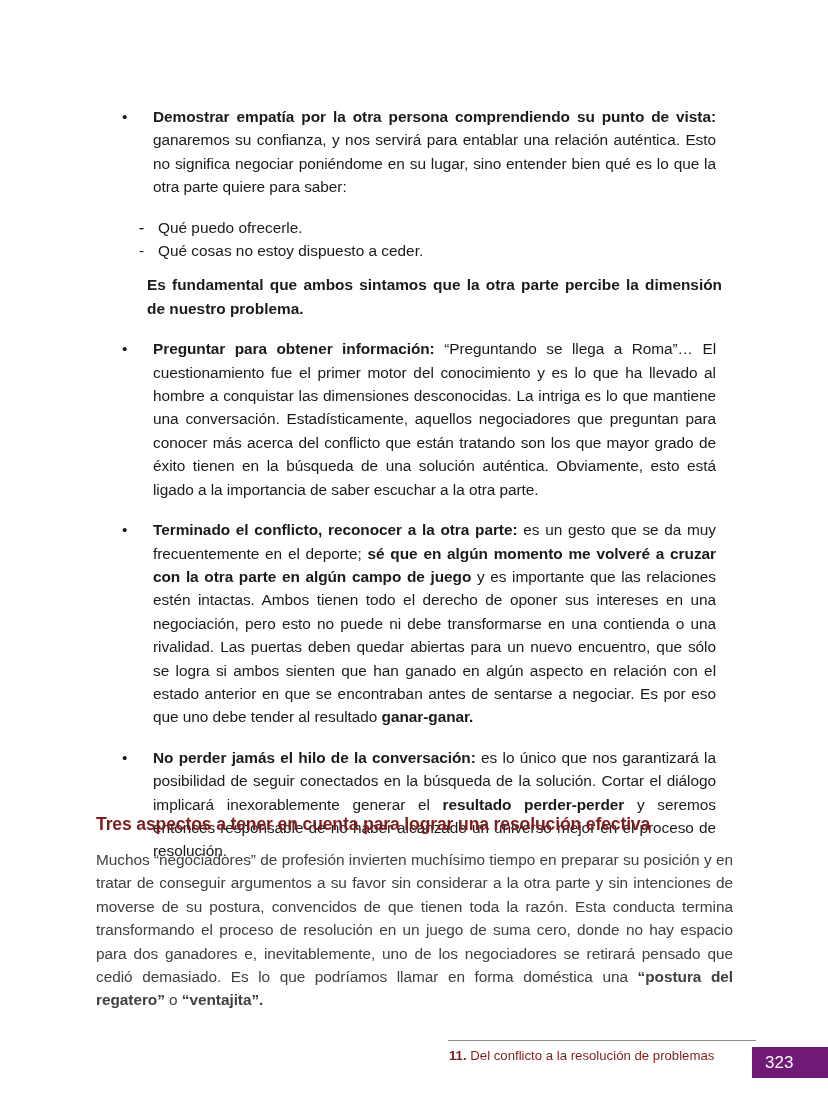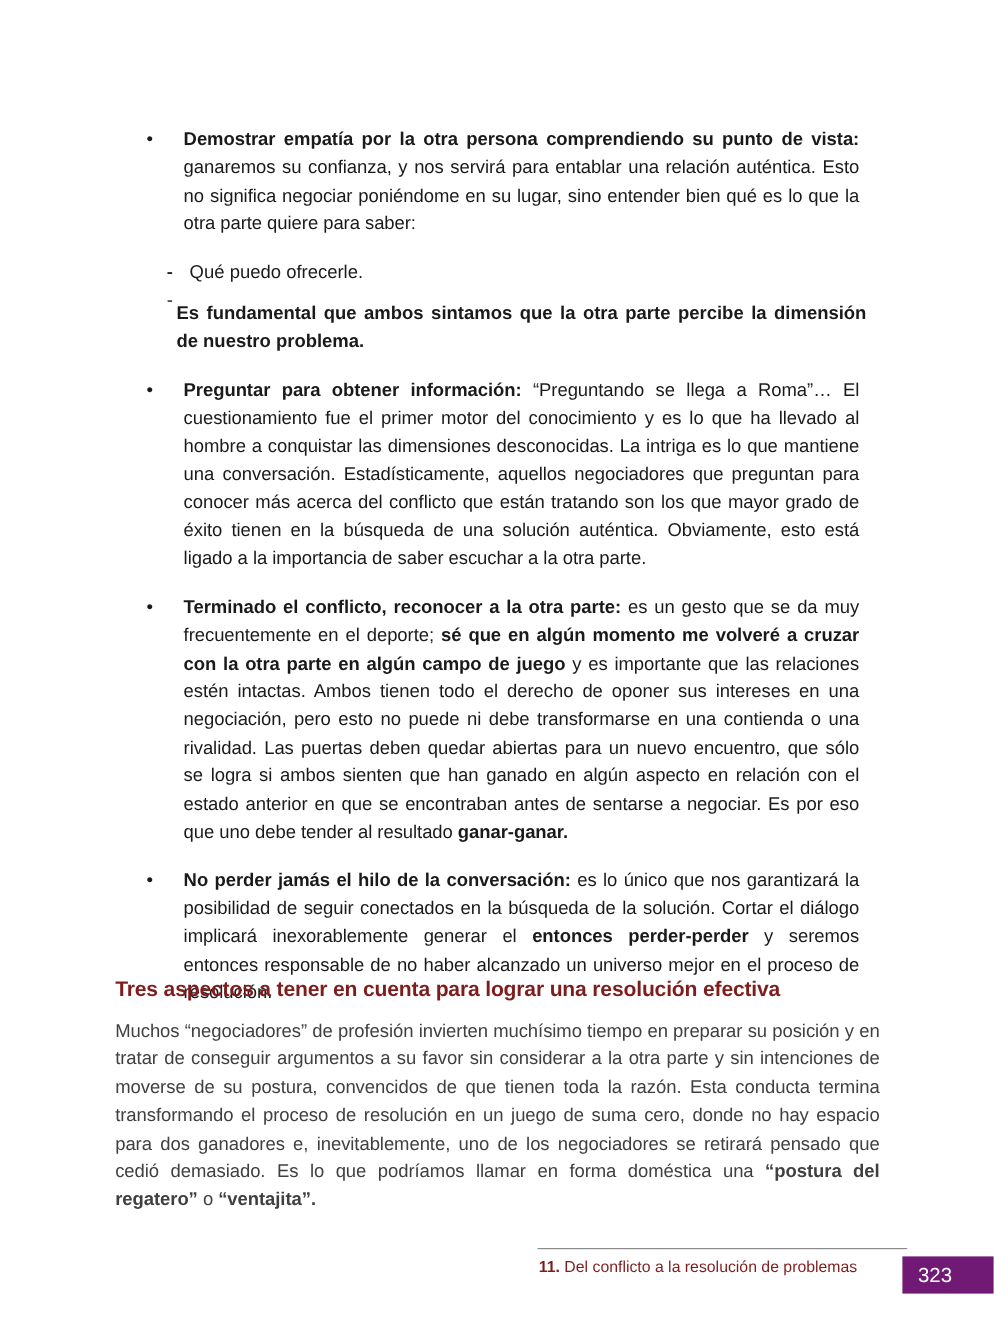--- a/index.html
+++ b/index.html
@@ -181,39 +181,40 @@
         <ul class="dash-list">
           <li class="dash-item">
             <span class="dash-marker">-</span>
           </li>
           <li class="dash-item">
             <span class="dash-marker">-</span>
             <span>Qué puedo ofrecerle.</span>
           </li>
           <li class="dash-item">
             <span class="dash-marker">-</span>
+            <span>Qué cosas no estoy dispuesto a ceder.</span>
           </li>
         </ul>
 
         <p class="emph-block">Es fundamental que ambos sintamos que la otra parte percibe la dimensión de nuestro problema.</p>
       </li>
 
       <li class="bullet-item">
         <span class="bullet-marker">•</span>
         <p class="para"><b>Preguntar para obtener información:</b><span> “Preguntando se llega a Roma”… El cuestionamiento fue el primer motor del conocimiento y es lo que ha llevado al hombre a conquistar las dimensiones desconocidas. La intriga es lo que mantiene una conversación. Estadísticamente, aquellos negociadores que preguntan para conocer más acerca del conflicto que están tratando son los que mayor grado de éxito tienen en la búsqueda de una solución auténtica. Obviamente, esto está ligado a la importancia de saber escuchar a la otra parte.</span></p>
       </li>
 
       <li class="bullet-item">
         <span class="bullet-marker">•</span>
         <p class="para"><b>Terminado el conflicto, reconocer a la otra parte:</b><span> es un gesto que se da muy frecuentemente en el deporte; </span><b>sé que en algún momento me volveré a cruzar con la otra parte en algún campo de juego</b><span> y es importante que las relaciones estén intactas. Ambos tienen todo el derecho de oponer sus intereses en una negociación, pero esto no puede ni debe transformarse en una contienda o una rivalidad. Las puertas deben quedar abiertas para un nuevo encuentro, que sólo se logra si ambos sienten que han ganado en algún aspecto en relación con el estado anterior en que se encontraban antes de sentarse a negociar. Es por eso que uno debe tender al resultado </span><b>ganar-ganar.</b></p>
       </li>
 
       <li class="bullet-item">
         <span class="bullet-marker">•</span>
-        <p class="para"><b>No perder jamás el hilo de la conversación:</b><span> es lo único que nos garantizará la posibilidad de seguir conectados en la búsqueda de la solución. Cortar el diálogo implicará inexorablemente generar el </span><b>entonces perder-perder</b><span> y seremos entonces responsable de no haber alcanzado un universo mejor en el proceso de resolución.</span></p>
+        <p class="para"><b>No perder jamás el hilo de la conversación:</b><span> es lo único que nos garantizará la posibilidad de seguir conectados en la búsqueda de la solución. Cortar el diálogo implicará inexorablemente generar el </span><b>resultado perder-perder</b><span> y seremos entonces responsable de no haber alcanzado un universo mejor en el proceso de resolución.</span></p>
       </li>
 
     </ul>
   </div>
 
   <h2 class="section-heading">Tres aspectos a tener en cuenta para lograr una resolución efectiva</h2>
 
   <p class="closing-para"><span>Muchos “negociadores” de profesión invierten muchísimo tiempo en preparar su posición y en tratar de conseguir argumentos a su favor sin considerar a la otra parte y sin intenciones de moverse de su postura, convencidos de que tienen toda la razón. Esta conducta termina transformando el proceso de resolución en un juego de suma cero, donde no hay espacio para dos ganadores e, inevitablemente, uno de los negociadores se retirará pensado que cedió demasiado. Es lo que podríamos llamar en forma doméstica una </span><b>“postura del regatero”</b><span> o </span><b>“ventajita”.</b></p>
 
   <div class="footer-rule"></div>

